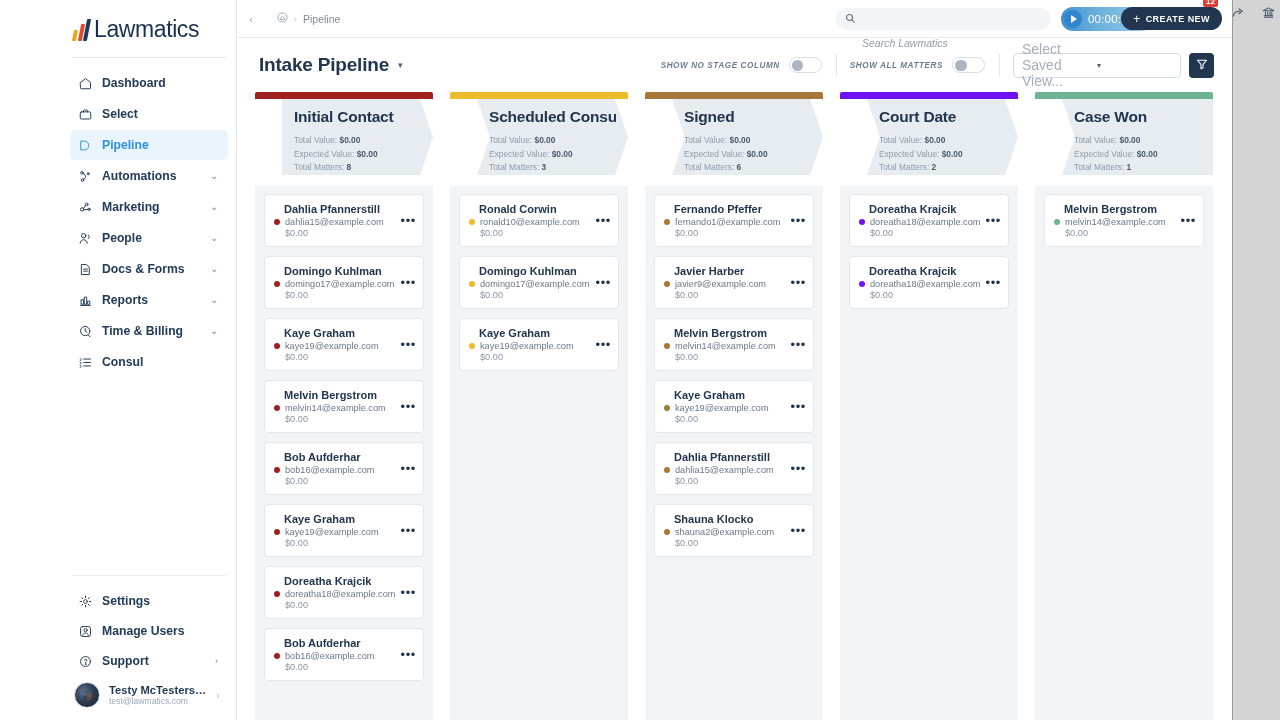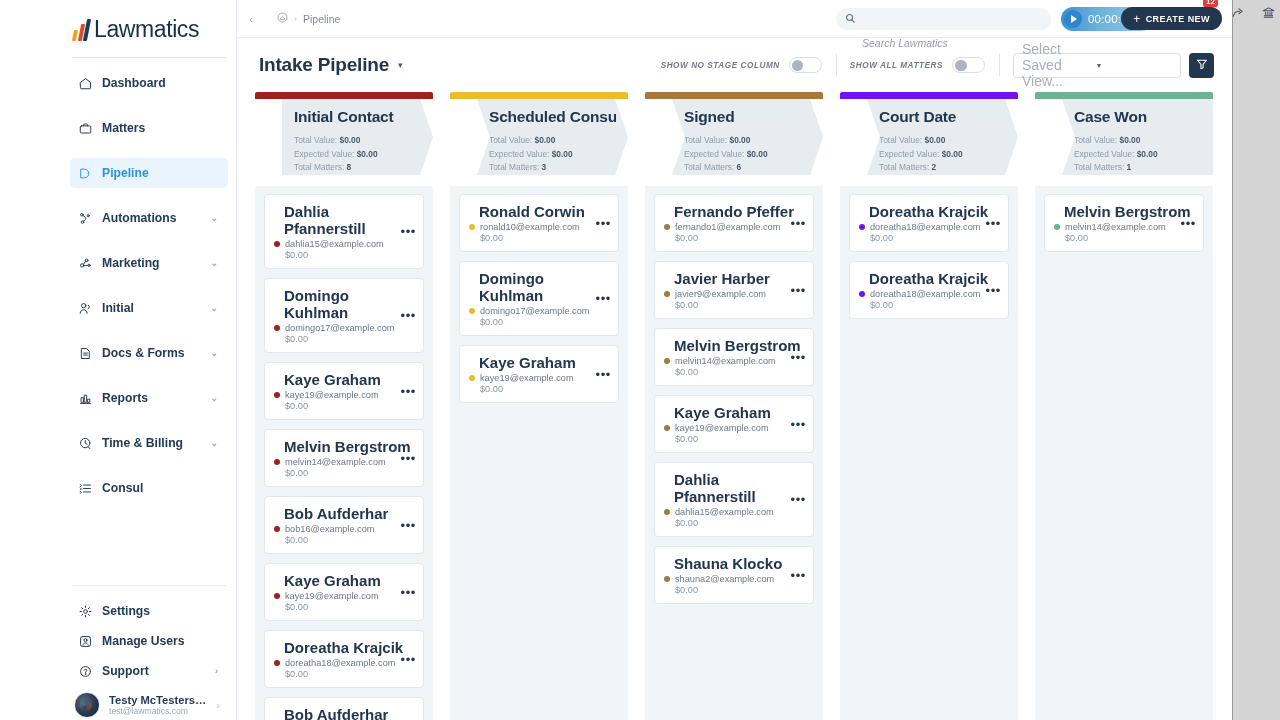--- a/index.html
+++ b/index.html
@@ -23,34 +23,34 @@
   }
   .logo-wrap { padding: 16px 0 14px 12px; display: flex; align-items: center; gap: 5px; }
   .logo-mark { display:flex; align-items:flex-end; gap:1.5px; height:22px; transform: skewX(-11deg); }
   .logo-mark i { display:block; width:4px; border-radius:1px; }
   .logo-mark i.b1 { height:11px; background:#f0a21d; }
   .logo-mark i.b2 { height:17px; background:#e04b2a; }
   .logo-mark i.b3 { height:22px; background:#1b3a5c; }
   .logo-text { font-size: 23px; color:#16314f; letter-spacing:-0.4px; font-weight:400; font-family:"Liberation Sans", sans-serif; }
   .logo-sep { height:1px; background:#e4e8ee; margin: 0 10px 10px 10px; }
 
-  .nav { display:flex; flex-direction:column; gap:15px; padding: 0 8px; }
+  .nav { display:flex; flex-direction:column; gap:1px; padding: 0 8px; }
   .nav-item {
     display:flex; align-items:center; gap:9px;
     height: 30px; padding: 0 8px; border-radius: 5px;
     color: #223b57; font-size: 12.2px; font-weight: 700; cursor: pointer;
     position: relative;
   }
   .nav-item.active { background:#eaf4fc; color:#2a93db; }
   .nav-item .ico { width:15px; height:15px; flex:0 0 15px; display:flex; align-items:center; justify-content:center; }
   .nav-item .ico svg { width:15px; height:15px; display:block; }
   .nav-item .lbl { flex:1; white-space:nowrap; }
   .caret { font-size: 9px; color:#9aa8b8; margin-right:2px; }
 
-  .sidebar-bottom { margin-top:auto; padding: 0 8px 0 8px; }
+  .sidebar-bottom { margin-top:auto; padding: 0 8px 10px 8px; }
   .sidebar-bottom .sep { height:1px; background:#e9edf2; margin: 0 2px 10px 2px; }
   .chev { color:#b6c0cc; font-size:11px; }
   .user-row { display:flex; align-items:center; gap:9px; padding: 6px 8px 2px 4px; cursor:pointer; }
   .avatar {
     width:26px; height:26px; flex:0 0 26px; border-radius:50%;
     background: radial-gradient(circle at 35% 35%, #5b6f86 0%, #2e3f54 45%, #16222f 100%);
     border:1.5px solid #dfe4ea; position:relative; overflow:hidden;
   }
   .avatar::after{ content:""; position:absolute; left:5px; top:6px; width:12px; height:12px; border-radius:50%;
     background: conic-gradient(from 20deg, #3d5a78, #7e4f3a, #2a4258, #55707f, #3d5a78); opacity:.9; }
@@ -142,21 +142,21 @@
   .col.last  .col-header { clip-path: polygon(0 0, 100% 0, 100% 38px, 100% 76px, 0 76px, 13px 38px); }
   .col-name { font-size:15.5px; font-weight:700; color:#22364f; letter-spacing:-.2px; margin-bottom:8px; white-space:nowrap; overflow:hidden; }
   .col-stat { font-size:8.4px; color:#8e9cab; line-height:1.62; }
   .col-stat b { color:#495a6d; font-weight:700; }
   .col-body { flex:1; background:#f2f5f8; padding: 8px 9px 0 9px; overflow:hidden; }
 
   .card {
     background:#fff; border:1px solid #e2e8ee; border-radius:4px;
     margin-bottom:9px; padding: 8px 9px 8px 9px; position:relative; cursor:pointer;
   }
-  .card-name { font-size:15px; font-weight:700; color:#22364f; margin-bottom:2px; padding-left:10px; }
+  .card-name { font-size:11px; font-weight:700; color:#22364f; margin-bottom:2px; padding-left:10px; }
   .card-row { display:flex; align-items:center; gap:5px; }
   .dot { width:6px; height:6px; border-radius:50%; flex:0 0 6px; }
   .card-mail { font-size:9.2px; color:#6a7889; flex:1; min-width:0; overflow:hidden; text-overflow:ellipsis; white-space:nowrap; }
   .card-val { font-size:9.2px; color:#8a97a6; padding-left:11px; margin-top:1px; }
   .card-menu { position:absolute; right:7px; top:50%; transform:translateY(-50%); color:#22364f; font-size:13px; letter-spacing:.6px; line-height:1; cursor:pointer; }
 
   
   .right-gutter { width:48px; flex:0 0 48px; height:720px; background:#d4d4d4; border-left:1px solid #9a9a9a; }
 </style>
 </head>
@@ -186,21 +186,21 @@
           </span>
           <span class="lbl">Dashboard</span>
         </div>
         <div class="nav-item">
           <span class="ico">
             <svg viewBox="0 0 20 20" fill="none" stroke="currentColor" stroke-width="1.3" stroke-linecap="round" stroke-linejoin="round">
               <rect x="3" y="6.5" width="14" height="9.5" rx="1.6"></rect>
               <path d="M7.3 6.5V5.3A1.4 1.4 0 0 1 8.7 4h2.6a1.4 1.4 0 0 1 1.4 1.3v1.2"></path>
             </svg>
           </span>
-          <span class="lbl">Matters</span>
+          <span class="lbl">Select</span>
         </div>
         <div class="nav-item active">
           <span class="ico">
             <svg viewBox="0 0 20 20" fill="none" stroke="currentColor" stroke-width="1.3" stroke-linecap="round" stroke-linejoin="round">
               <path d="M4.2 4.2h4.4a5.8 5.8 0 0 1 0 11.6H4.2z"></path>
             </svg>
           </span>
           <span class="lbl">Pipeline</span>
         </div>
         <div class="nav-item">
@@ -228,21 +228,21 @@
           <span class="caret">⌄</span>
         </div>
         <div class="nav-item">
           <span class="ico">
             <svg viewBox="0 0 20 20" fill="none" stroke="currentColor" stroke-width="1.3" stroke-linecap="round" stroke-linejoin="round">
               <circle cx="7.6" cy="6.3" r="2.9"></circle>
               <path d="M2.9 16.4c0-2.8 2.1-4.7 4.7-4.7s4.7 1.9 4.7 4.7"></path>
               <path d="M13.6 5.4a2.6 2.6 0 0 1 0 4.6"></path>
             </svg>
           </span>
-          <span class="lbl">Initial</span>
+          <span class="lbl">People</span>
           <span class="caret">⌄</span>
         </div>
         <div class="nav-item">
           <span class="ico">
             <svg viewBox="0 0 20 20" fill="none" stroke="currentColor" stroke-width="1.3" stroke-linecap="round" stroke-linejoin="round">
               <path d="M5 3.3h6L15 7v9.7H5z"></path>
               <path d="M7.5 9.5h5M7.5 12.2h5"></path>
             </svg>
           </span>
           <span class="lbl">Docs &amp; Forms</span>

